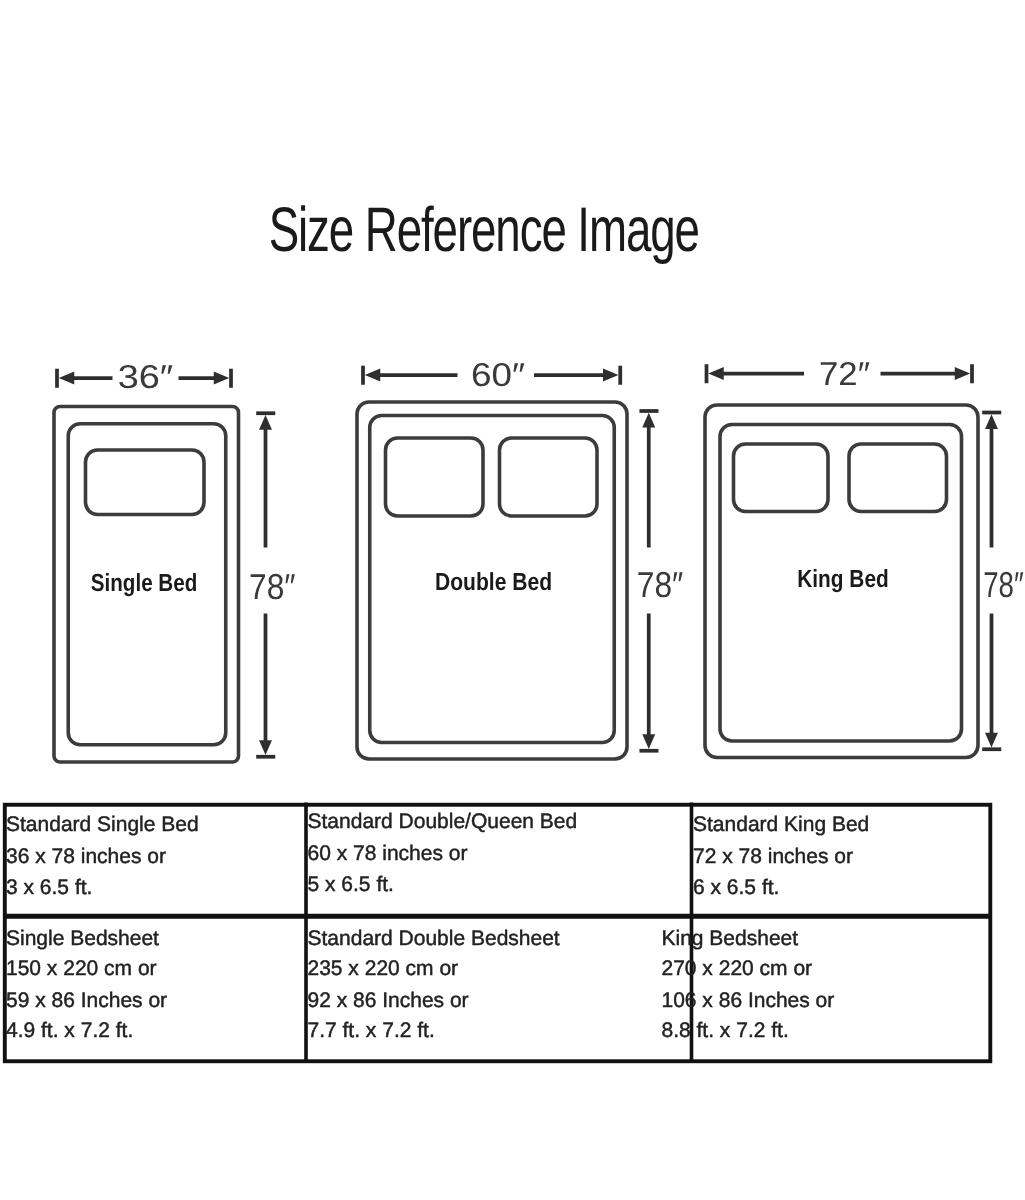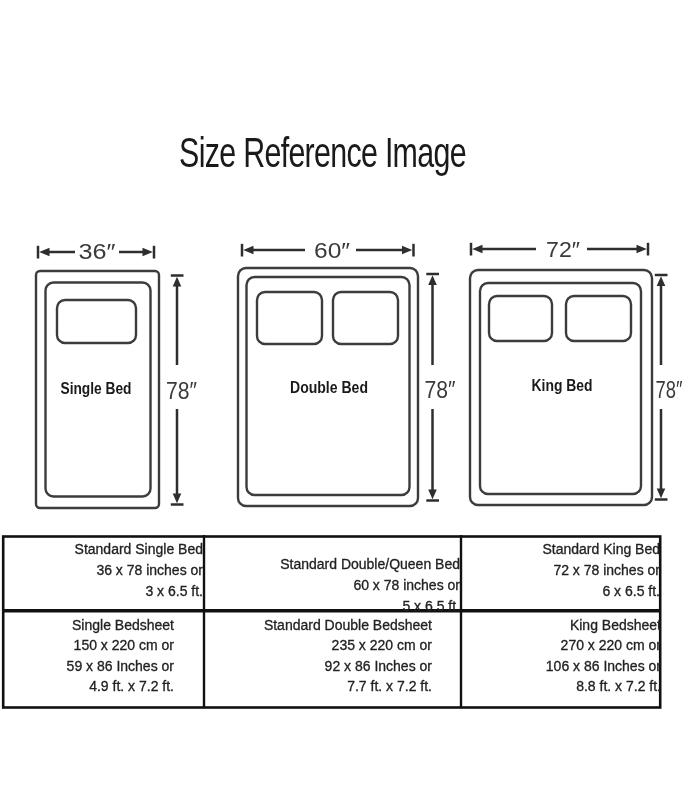--- a/index.html
+++ b/index.html
@@ -1,17 +1,17 @@
 <!DOCTYPE html>
 <html><head>
 <meta charset="utf-8">
 <style>
 html,body{margin:0;padding:0;background:#ffffff;}
 #page{position:relative;width:683px;height:800px;background:#ffffff;font-family:"Liberation Sans",sans-serif;overflow:hidden;margin-top:23px;}
-.cell{position:absolute;text-align:right;color:#222;font-size:14px;-webkit-text-stroke:0.3px #222;}
+.cell{position:absolute;text-align:left;color:#222;font-size:14px;-webkit-text-stroke:0.3px #222;}
 </style>
 </head>
 <body>
 <div id="page">
 
   <div style="position:absolute;left:0;top:106px;width:683px;text-align:center;font-size:42px;font-weight:500;color:#1a1a1a;letter-spacing:-1px;transform:translateX(-19px) scaleX(0.725);">Size Reference Image</div>
 
   <svg width="683" height="800" viewBox="0 0 683 800" style="position:absolute;left:0;top:0;" fill="none">
 
     <g stroke="#2e2e2e" stroke-width="2.5">
@@ -112,22 +112,22 @@
 
     <line x1="2" y1="587.8" x2="661" y2="587.8" stroke="#111111" stroke-width="3.4"></line>
 
     <line x1="204" y1="512" x2="204" y2="684" stroke="#111111" stroke-width="2.4"></line>
 
     <line x1="461" y1="512" x2="461" y2="684" stroke="#111111" stroke-width="2.4"></line>
   </svg>
 
   <div class="cell" style="left:4px;top:515.5px;width:199px;line-height:21px;">Standard Single Bed<br>36 x 78 inches or<br>3 x 6.5 ft.</div>
 
-  <div class="cell" style="left:205px;top:531px;width:255px;line-height:21px;">Standard Double/Queen Bed<br>60 x 78 inches or<br>5 x 6.5 ft.</div>
+  <div class="cell" style="left:205px;top:514px;width:255px;line-height:21px;">Standard Double/Queen Bed<br>60 x 78 inches or<br>5 x 6.5 ft.</div>
 
   <div class="cell" style="left:462px;top:515.5px;width:198px;line-height:21px;">Standard King Bed<br>72 x 78 inches or<br>6 x 6.5 ft.</div>
 
   <div class="cell" style="left:4px;top:592px;width:170px;line-height:20.3px;">Single Bedsheet<br>150 x 220 cm or<br>59 x 86 Inches or<br>4.9 ft. x 7.2 ft.</div>
 
   <div class="cell" style="left:205px;top:592px;width:227px;line-height:20.3px;">Standard Double Bedsheet<br>235 x 220 cm or<br>92 x 86 Inches or<br>7.7 ft. x 7.2 ft.</div>
 
-  <div class="cell" style="left:463px;top:592px;width:198px;line-height:20.3px;">King Bedsheet<br>270 x 220 cm or<br>106 x 86 Inches or<br>8.8 ft. x 7.2 ft.</div>
+  <div class="cell" style="left:441px;top:592px;width:198px;line-height:20.3px;">King Bedsheet<br>270 x 220 cm or<br>106 x 86 Inches or<br>8.8 ft. x 7.2 ft.</div>
 </div>
 
 </body></html>

